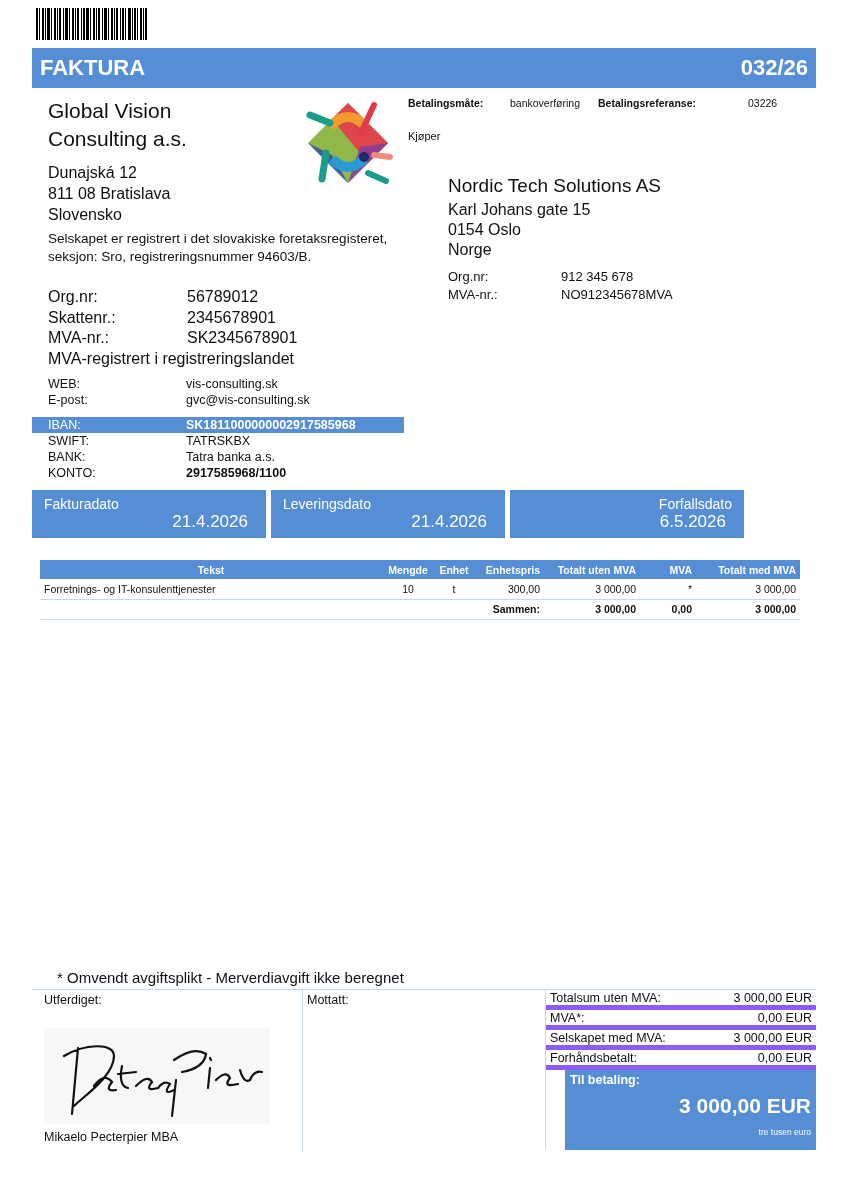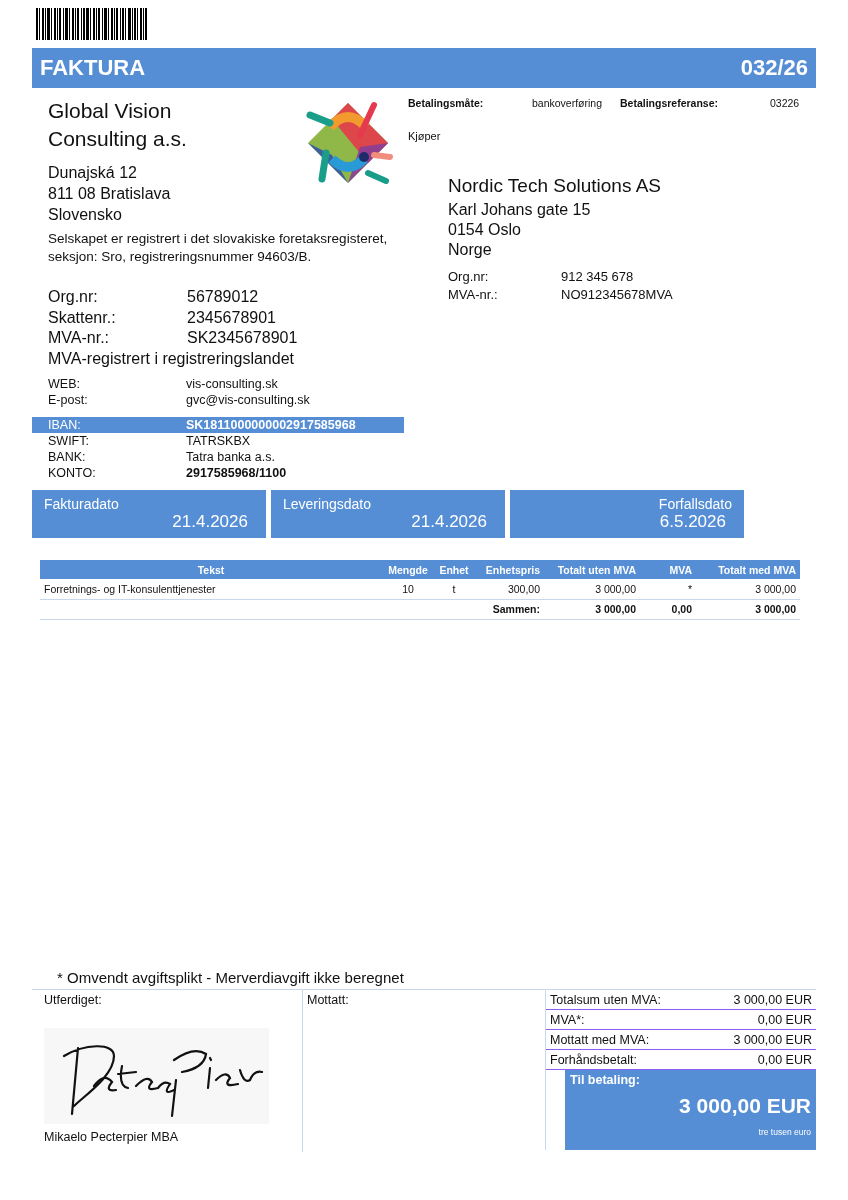--- a/index.html
+++ b/index.html
@@ -42,21 +42,21 @@
   .r { text-align: right; } .c { text-align: center; } .b { font-weight: bold; }
   .footnote { left: 57px; top: 969px; font-size: 15px; }
   .footer { left: 32px; top: 989px; width: 784px; height: 162px; border-top: 1px solid #c9d7ea; }
   .sig-col { position: absolute; left: 0; top: 0; width: 270px; height: 162px; }
   .sig-col .lbl { position: absolute; left: 12px; top: 3px; font-size: 12.5px; }
   .sig-col .name { position: absolute; left: 12px; top: 140px; font-size: 12.5px; }
   .signature { position: absolute; left: 12px; top: 36px; width: 230px; height: 100px; }
   .recv-col { position: absolute; left: 270px; top: 0; width: 243px; height: 162px; border-left: 1px solid #c9d7ea; }
   .recv-col .lbl { position: absolute; left: 4px; top: 3px; font-size: 12.5px; }
   .totals { position: absolute; left: 513px; top: 0; width: 271px; border-left: 1px solid #c9d7ea; font-size: 12.5px; }
-  .totals .row { display: flex; justify-content: space-between; height: 20px; align-items: center; padding: 0 4px; border-bottom: 1px solid #8b5cf6; }
+  .totals .row { display: flex; justify-content: space-between; height: 20px; align-items: center; padding: 0 4px; border-bottom: 5px solid #8b5cf6; }
   .to-pay { background: #558ed5; color: #fff; height: 80px; position: relative; margin-left: 19px; }
   .to-pay .lbl { position: absolute; left: 5px; top: 3px; font-weight: bold; font-size: 12.5px; }
   .to-pay .amt { position: absolute; right: 5px; top: 24px; font-weight: bold; font-size: 21px; }
   .to-pay .words { position: absolute; right: 5px; top: 57px; font-size: 8.5px; }
 </style>
 </head>
 <body>
 
 <div class="abs barcode">
   <span style="width:2px;margin-right:1px"></span>
@@ -169,21 +169,21 @@
     <line x1="8" y1="18" x2="28" y2="26" stroke="#1a9e8a" stroke-width="7" stroke-linecap="round"></line>
     <line x1="72" y1="8" x2="58" y2="38" stroke="#e5394d" stroke-width="6" stroke-linecap="round"></line>
     <line x1="24" y1="56" x2="20" y2="82" stroke="#1a9e8a" stroke-width="7" stroke-linecap="round"></line>
     <line x1="66" y1="76" x2="84" y2="84" stroke="#1a9e8a" stroke-width="6" stroke-linecap="round"></line>
     <line x1="72" y1="58" x2="88" y2="60" stroke="#f28d7e" stroke-width="6" stroke-linecap="round"></line>
     <circle cx="62" cy="60" r="5" fill="#1e2a6a"></circle>
   </svg>
 </div>
 
 <div class="abs pay">
-  <span class="b" style="width:124px">Betalingsmåte:</span>
+  <span class="b" style="width:102px">Betalingsmåte:</span>
   <span style="width:88px">bankoverføring</span>
   <span class="b" style="width:150px">Betalingsreferanse:</span>
   <span>03226</span>
 </div>
 
 <div class="abs buyer-label">Kjøper</div>
 <div class="abs buyer-name">Nordic Tech Solutions AS</div>
 <div class="abs buyer-addr">
   <div>Karl Johans gate 15</div>
   <div>0154 Oslo</div>
@@ -266,21 +266,21 @@
   <div class="totals">
     <div class="row">
         <span>Totalsum uten MVA:</span>
         <span>3 000,00 EUR</span>
       </div>
     <div class="row">
         <span>MVA*:</span>
         <span>0,00 EUR</span>
       </div>
     <div class="row">
-        <span>Mottatt med MVA:</span>
+        <span>Selskapet med MVA:</span>
         <span>3 000,00 EUR</span>
       </div>
     <div class="row">
         <span>Forhåndsbetalt:</span>
         <span>0,00 EUR</span>
       </div>
     <div class="to-pay">
       <div class="lbl">Til betaling:</div>
       <div class="amt">3 000,00 EUR</div>
       <div class="words">tre tusen euro</div>

